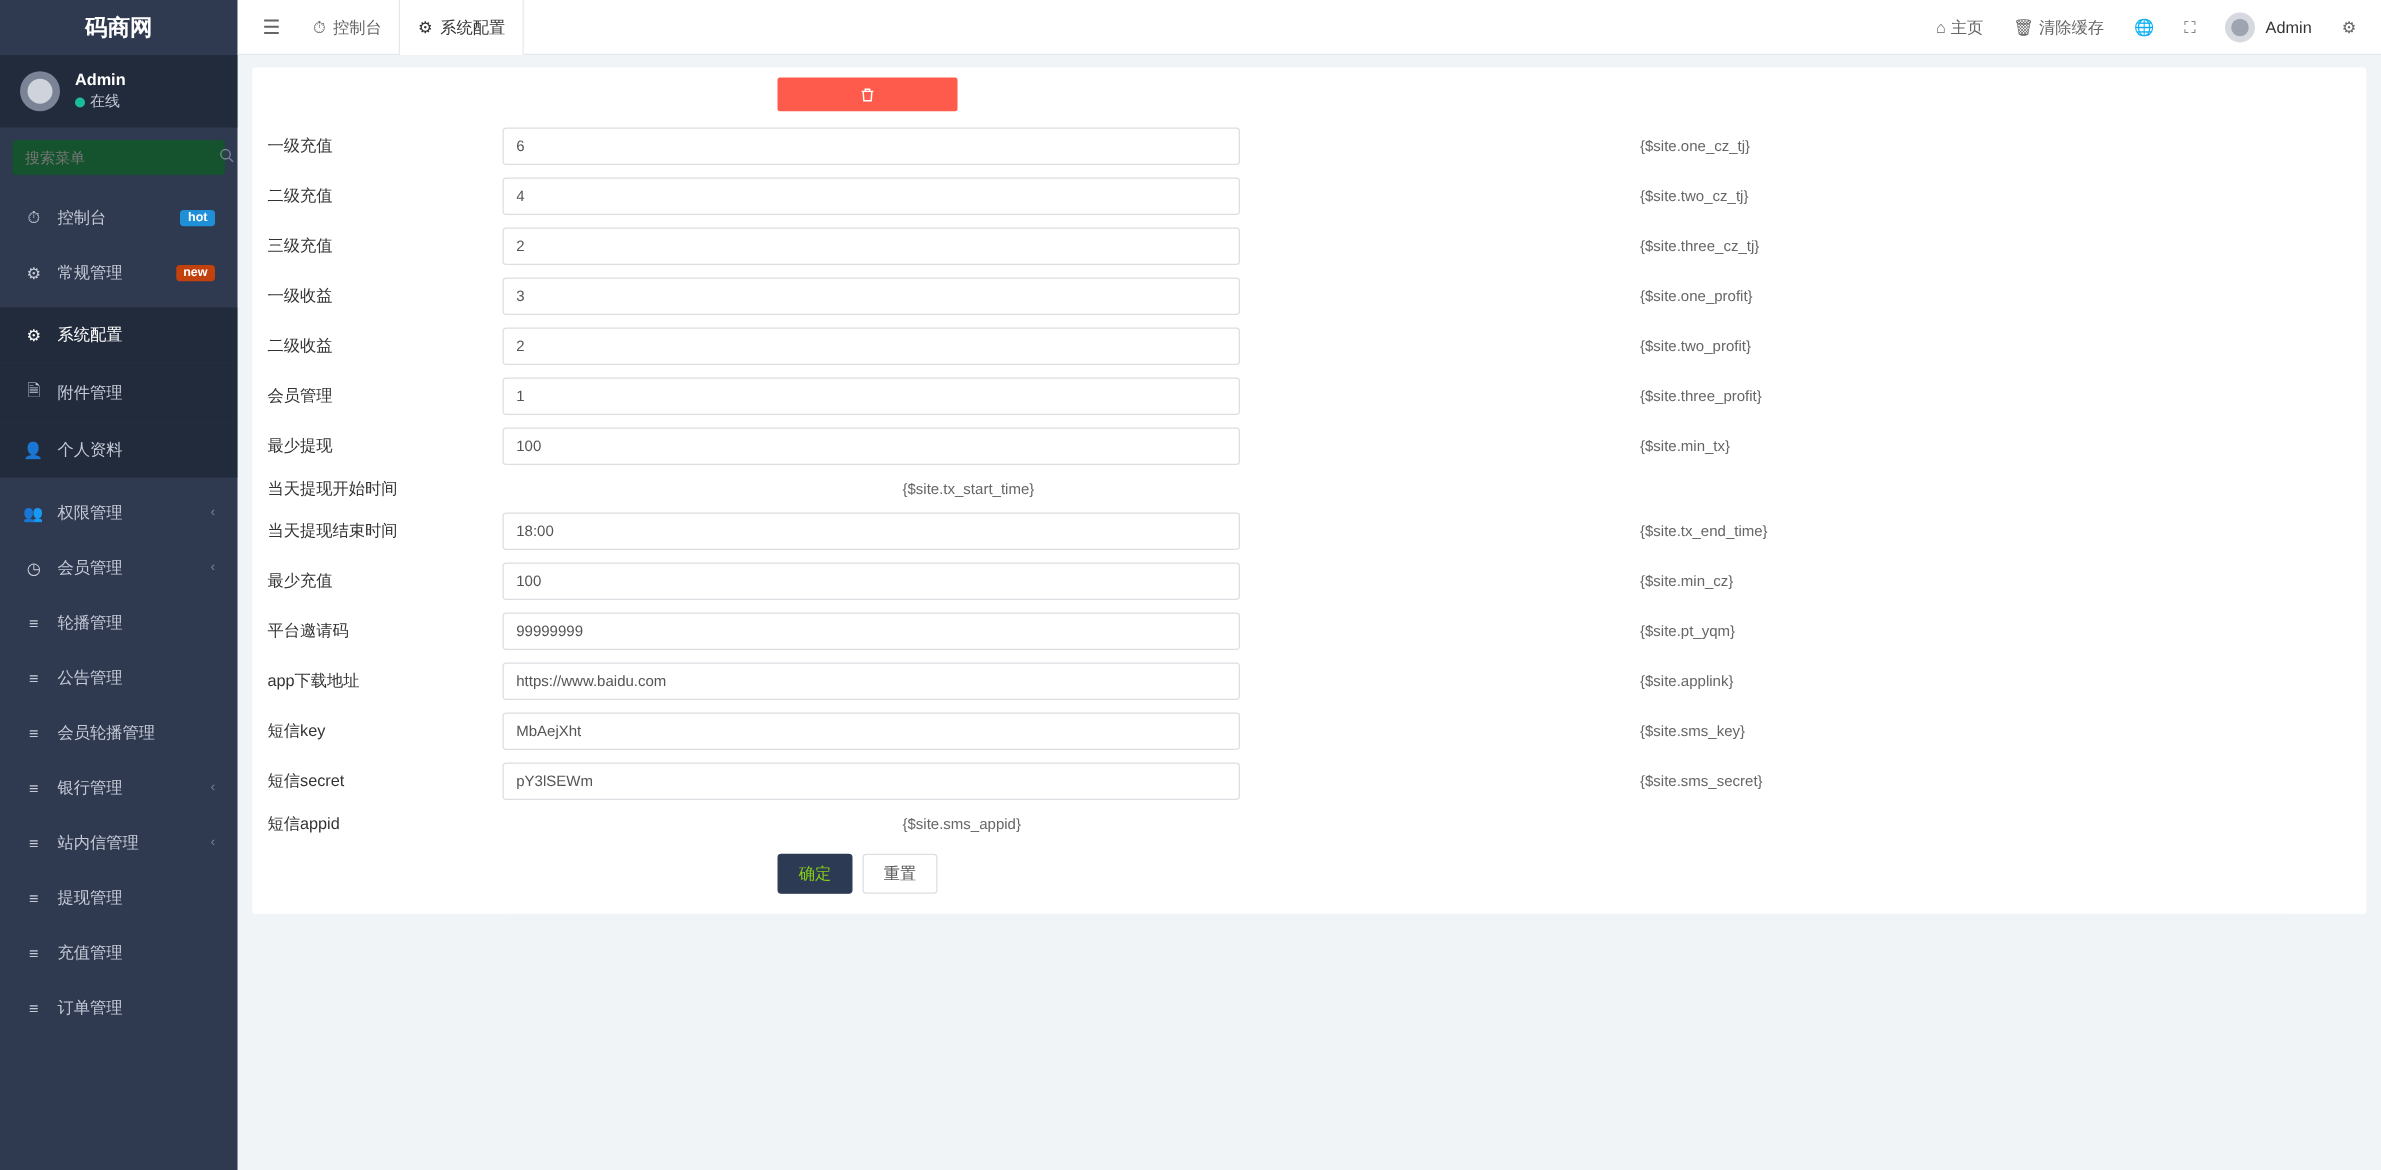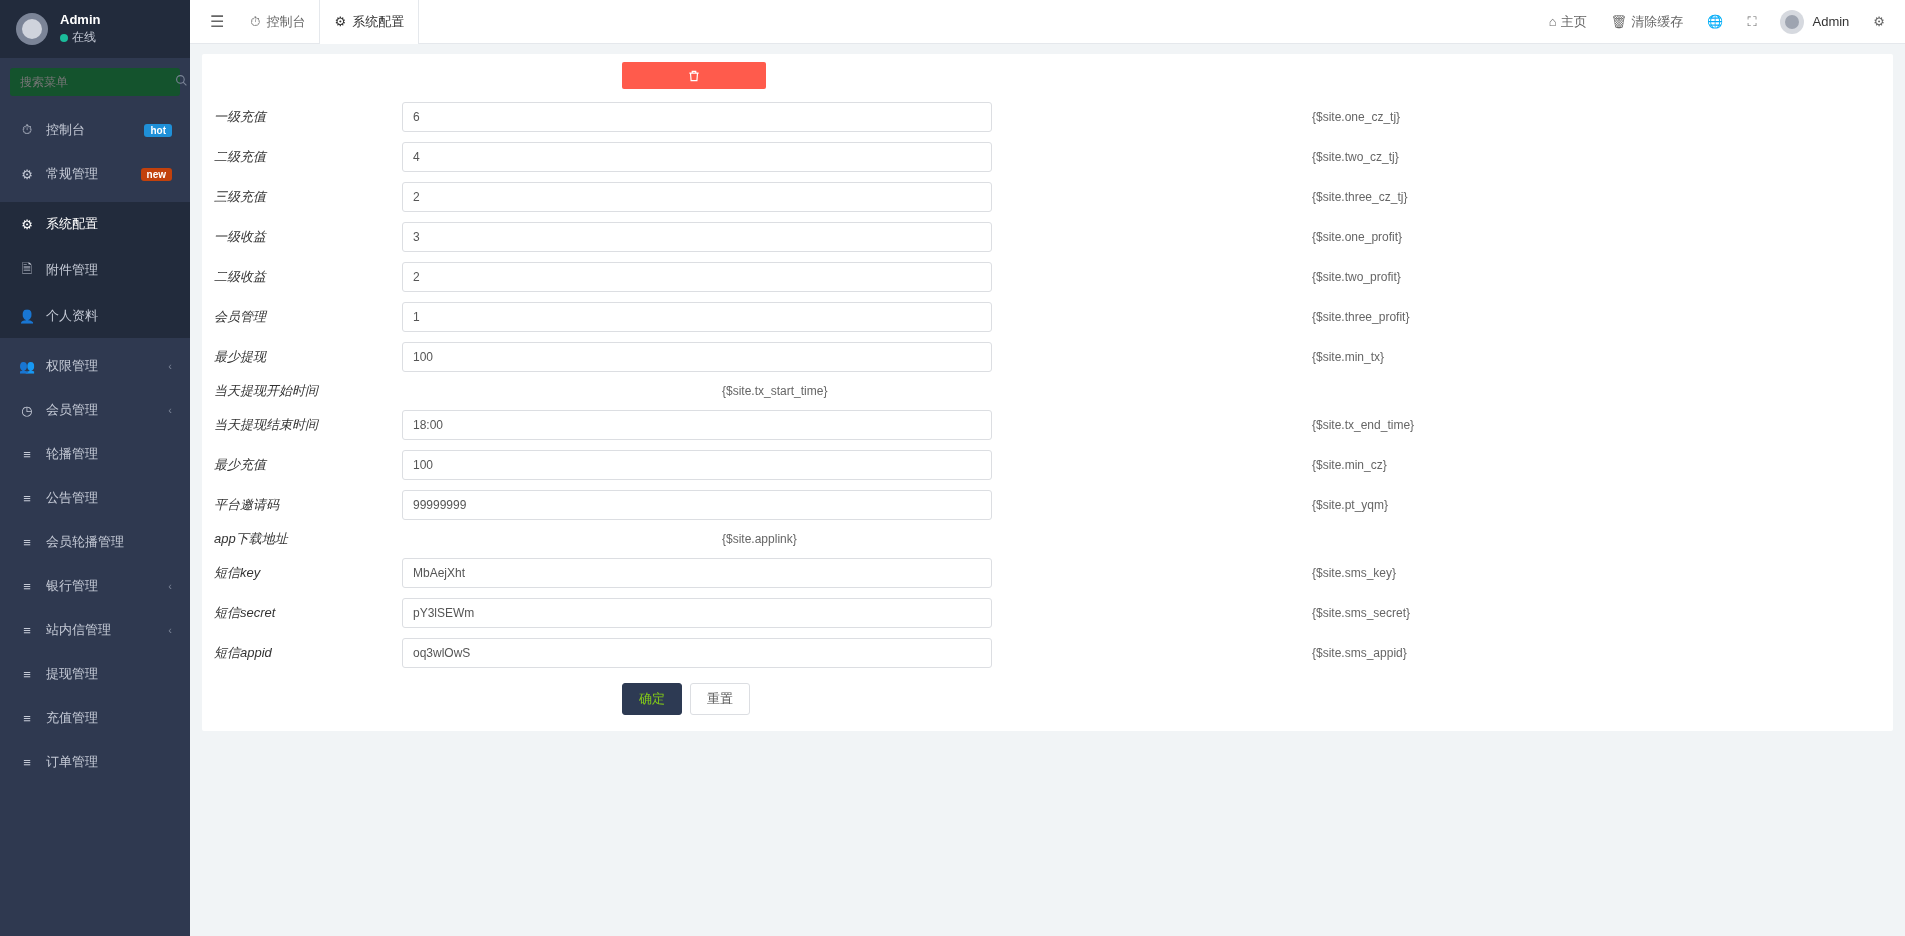--- a/index.html
+++ b/index.html
@@ -41,33 +41,34 @@
 .top-user .sm-avatar { width: 24px; height: 24px; border-radius: 50%; background: #d6d9df; margin-right: 8px; position: relative; }
 .top-user .sm-avatar::after { content: ""; position: absolute; inset: 5px; border-radius: 50%; background: #9ea4b0; }
 
 .content { flex: 1; overflow-y: auto; padding: 10px 12px 20px; }
 .panel { background: #fff; border-radius: 2px; }
 .del-row { padding: 8px 0 8px 420px; }
 .del-btn { width: 144px; height: 27px; background: #ff5b4c; border: none; color: #fff; cursor: pointer; display: flex; align-items: center; justify-content: center; border-radius: 2px; }
 .del-btn svg { width: 14px; height: 14px; }
 
 .form-row { display: flex; align-items: center; padding: 5px 0; }
-.form-row .lbl { width: 200px; padding-left: 12px; font-size: 13px; color: #333; font-style: italic; }
+.form-row .lbl { width: 200px; padding-left: 12px; font-size: 13px; color: #333; }
 .form-row .ctrl { width: 590px; }
 .form-row .ctrl input { width: 100%; height: 30px; border: 1px solid #dcdee2; border-radius: 3px; padding: 0 10px; font-size: 12px; color: #555; outline: none; }
 .form-row .hint { flex: 1; padding-left: 320px; font-size: 12px; color: #666; }
 .form-actions { padding: 10px 0 16px 420px; display: flex; gap: 8px; }
 .btn-primary { background: #2d3a53; color: #84cc16; border: 1px solid #2d3a53; padding: 6px 16px; border-radius: 3px; cursor: pointer; font-size: 13px; }
 .btn-default { background: #fff; color: #555; border: 1px solid #dcdee2; padding: 6px 16px; border-radius: 3px; cursor: pointer; font-size: 13px; }
 </style>
 </head>
 <body>
 
 <div class="layout">
   <aside class="sidebar">
+    <div class="sidebar-brand">码商网</div>
 
     <div class="sidebar-user">
       <div class="avatar"></div>
       <div class="user-info">
         <div class="uname">Admin</div>
         <div class="ustatus">
           <span class="dot-green"></span>
           <span>在线</span>
         </div>
       </div>
@@ -256,35 +257,35 @@
     <div class="ctrl"><input type="text" value="100" style=""></div>
     <div class="hint">{$site.min_cz}</div>
             </div>
             <div class="form-row">
               <div class="lbl">平台邀请码</div>
     <div class="ctrl"><input type="text" value="99999999" style=""></div>
     <div class="hint">{$site.pt_yqm}</div>
             </div>
             <div class="form-row">
               <div class="lbl">app下载地址</div>
+    <div class="ctrl"><input type="text" value="https://www.baidu.com" style=""></div>
     <div class="hint">{$site.applink}</div>
             </div>
             <div class="form-row">
               <div class="lbl">短信key</div>
     <div class="ctrl"><input type="text" value="MbAejXht" style=""></div>
     <div class="hint">{$site.sms_key}</div>
             </div>
             <div class="form-row">
               <div class="lbl">短信secret</div>
     <div class="ctrl"><input type="text" value="pY3lSEWm" style=""></div>
     <div class="hint">{$site.sms_secret}</div>
             </div>
             <div class="form-row">
               <div class="lbl">短信appid</div>
-    <div class="ctrl"><input type="text" value="oq3wlOwS" style=""></div>
     <div class="hint">{$site.sms_appid}</div>
             </div>
           </div>
         <div class="form-actions">
           <button class="btn-primary">确定</button>
           <button class="btn-default">重置</button>
         </div>
       </div>
     </div>
   </div>

